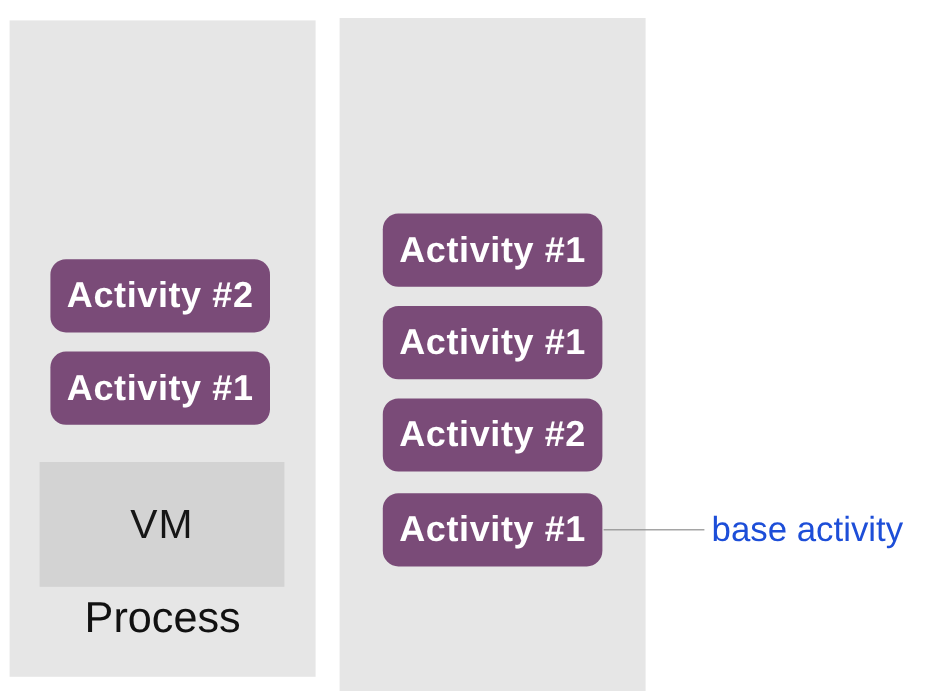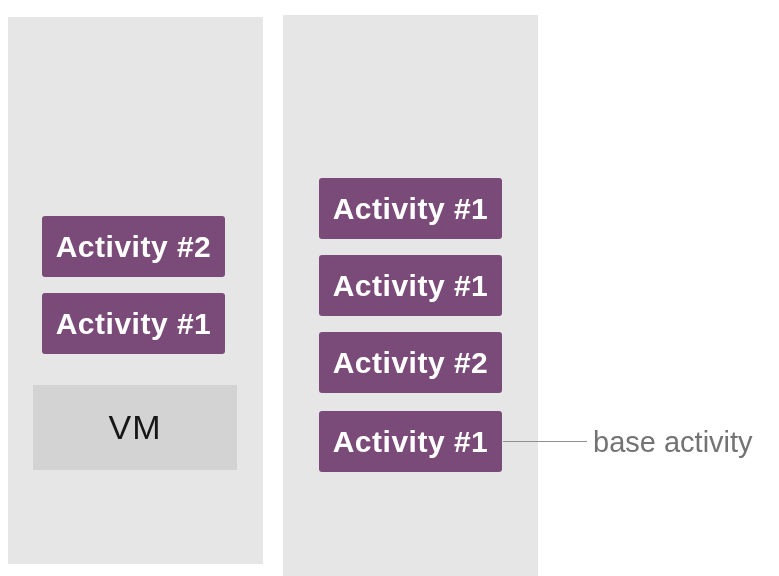--- a/index.html
+++ b/index.html
@@ -28,21 +28,21 @@
   .panel-task {
     left: 283px;
     top: 15px;
     width: 255px;
     height: 561px;
   }
   .activity {
     position: absolute;
     width: 183px;
     height: 61px;
-    border-radius: 3px;
+    border-radius: 13px;
     background: #7a4b78;
     color: #ffffff;
     font-size: 30px;
     font-weight: bold;
     display: flex;
     align-items: center;
     justify-content: center;
     letter-spacing: 0.5px;
   }
   .panel-process .activity { left: 34px; }
@@ -54,21 +54,21 @@
   .t-act-0 { top: 163px; }
   .t-act-1 { top: 240px; }
   .t-act-2 { top: 317px; }
   .t-act-3 { top: 396px; }
 
   .vm-box {
     position: absolute;
     left: 25px;
     top: 368px;
     width: 204px;
-    height: 85px;
+    height: 104px;
     background: #d3d3d3;
     color: #161616;
     font-size: 34px;
     font-weight: 500;
     display: flex;
     align-items: center;
     justify-content: center;
     letter-spacing: 1px;
   }
   .panel-label {
@@ -91,33 +91,34 @@
     background: #8f8f8f;
   }
   .base-activity-label {
     position: absolute;
     left: 593px;
     top: 426px;
     height: 32px;
     line-height: 32px;
     font-size: 29px;
     font-weight: 500;
-    color: #737373;
+    color: #1d4ed8;
     white-space: nowrap;
   }
 </style>
 </head>
 <body>
 
 <div class="canvas">
 
   <div class="panel panel-process">
     <div class="activity p-act-0">Activity #2</div>
     <div class="activity p-act-1">Activity #1</div>
     <div class="vm-box">VM</div>
+    <div class="panel-label">Process</div>
   </div>
 
   <div class="panel panel-task">
     <div class="activity t-act-0">Activity #1</div>
     <div class="activity t-act-1">Activity #1</div>
     <div class="activity t-act-2">Activity #2</div>
     <div class="activity t-act-3">Activity #1</div>
   </div>
 
   <div class="connector-line"></div>

